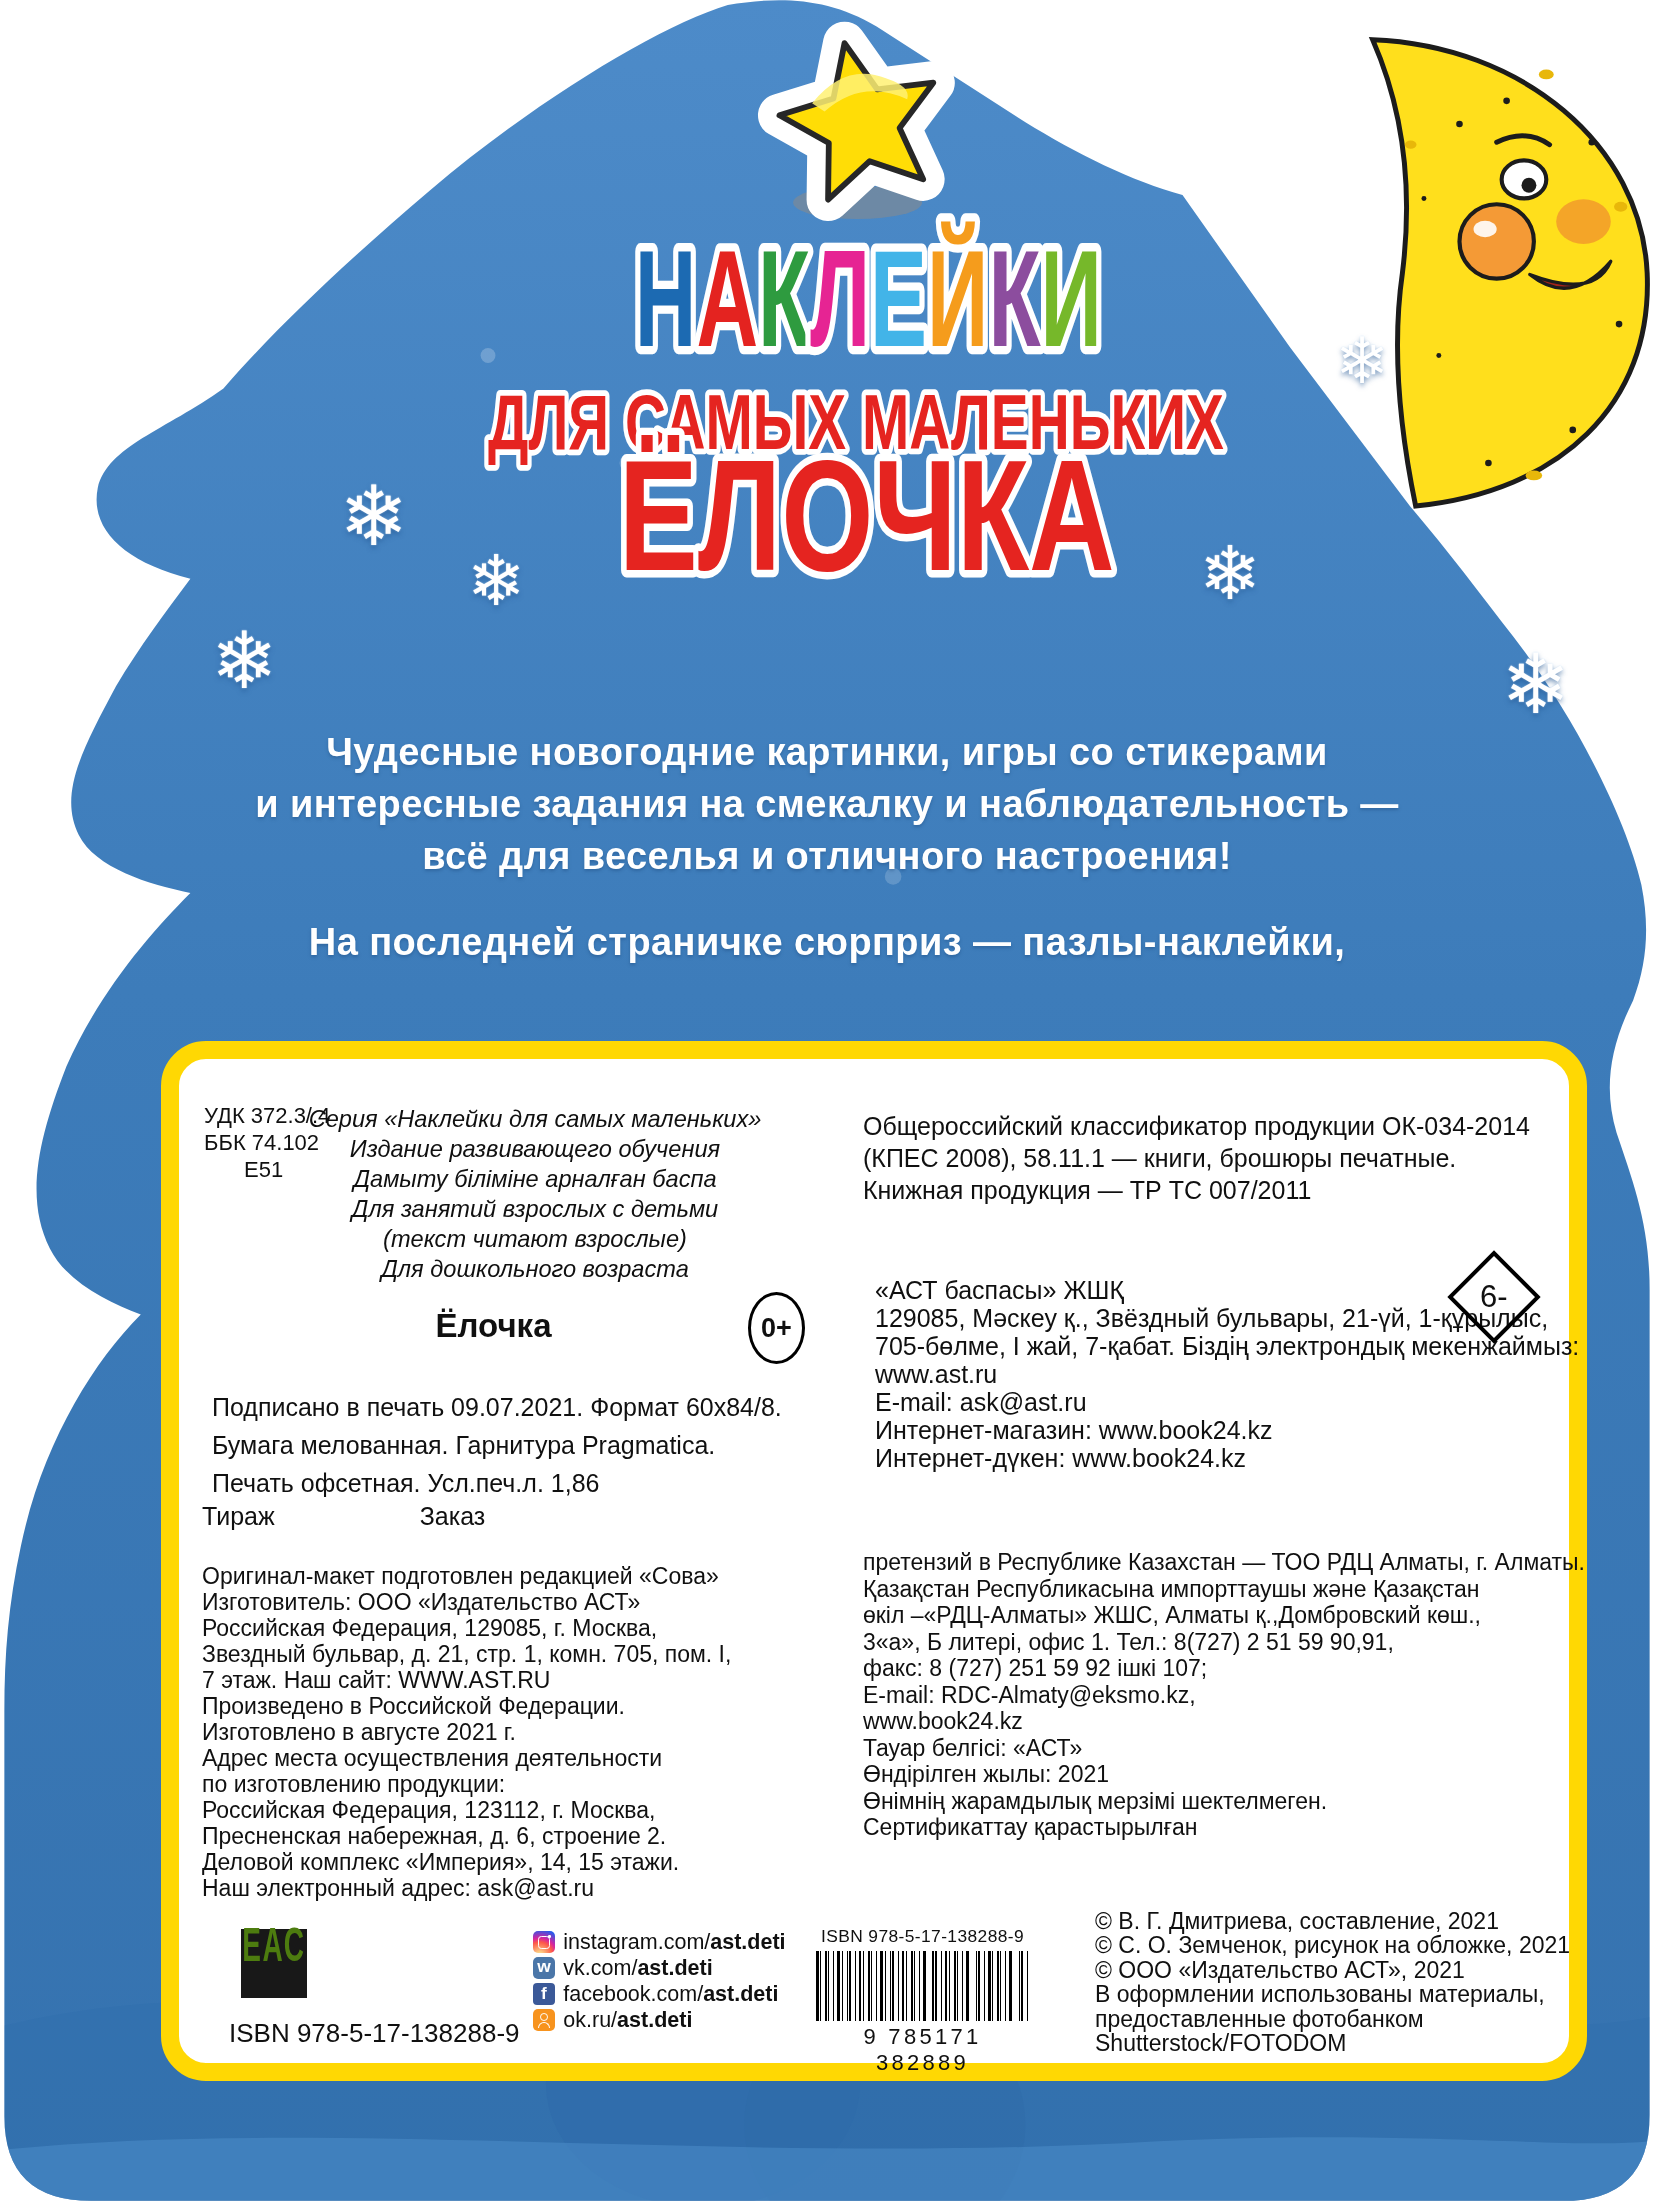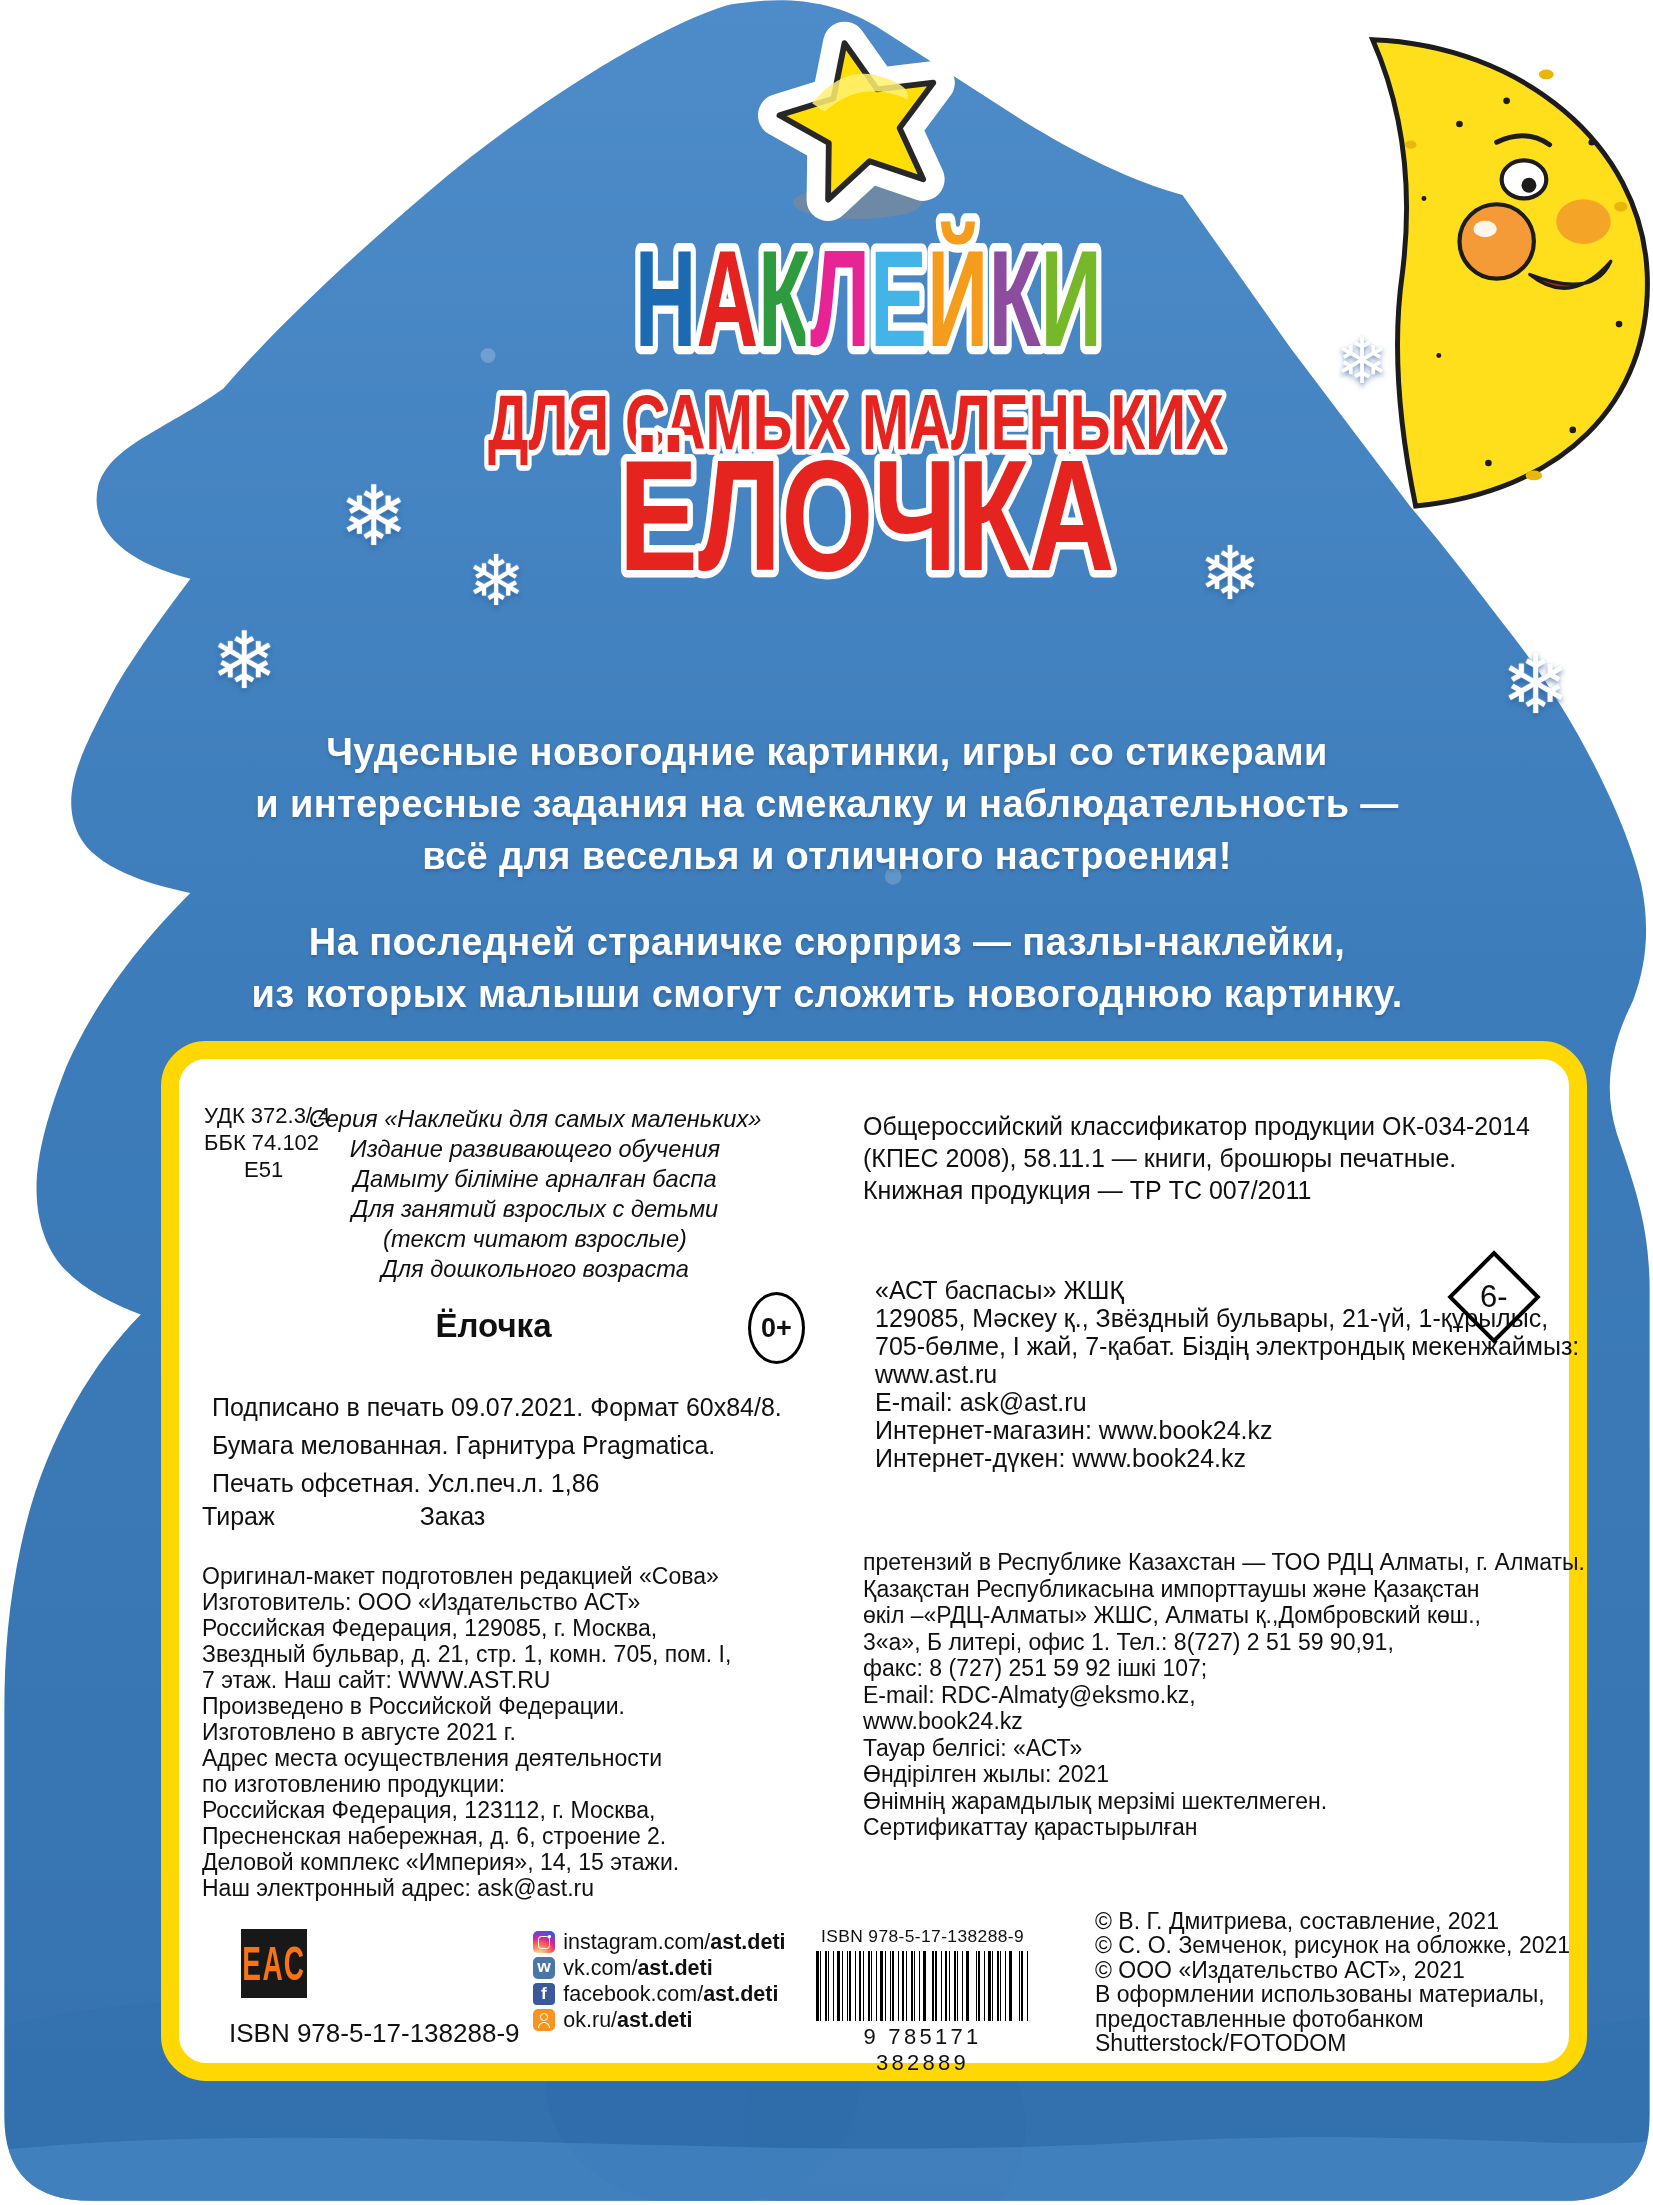--- a/index.html
+++ b/index.html
@@ -42,22 +42,22 @@
   .tz-row .zakaz{margin-left:145px;}
   .origin{left:23px;top:504px;font-size:23px;line-height:26px;}
 
   .classifier{left:684px;top:51px;font-size:25px;line-height:32px;}
   .kz{left:696px;top:217px;font-size:25px;line-height:28px;}
   .diamond{left:1282px;top:205px;width:58px;height:58px;border:4.1px solid #000;transform:rotate(45deg);
            display:flex;align-items:center;justify-content:center;}
   .diamond span{transform:rotate(-45deg);font-size:31px;}
   .importer{left:684px;top:490px;font-size:23px;line-height:26.5px;}
 
-  .eac{left:62px;top:870px;width:66px;height:69px;background:#181818;color:#f97316;
-       display:flex;align-items:center;justify-content:center;}
+  .eac{left:62px;top:870px;width:66px;height:69px;background:#181818;color:#4d7c0f;
+       display:flex;align-items:flex-start;justify-content:center;}
   .eac span{font-weight:700;font-size:28px;letter-spacing:1.7px;transform:scaleY(1.75);}
   .isbn-main{left:50px;top:959px;font-size:26px;}
 
   .social{left:354px;top:862px;width:273px;}
   .s-badge{display:inline-block;background:#3d3d3d;color:#fff;font-weight:700;font-size:21.5px;
            padding:4.1px 13.2px 5.8px;}
   .s-rows{margin-top:8.3px;}
   .s-row{display:flex;align-items:center;height:26px;margin-bottom:0;}
   .s-icon{width:22px;height:22px;border-radius:5px;margin-right:8.3px;flex:0 0 22px;color:#fff;
           display:flex;align-items:center;justify-content:center;position:relative;}
@@ -184,21 +184,20 @@
   <span class="sf" style="left:1335px;top:329px;font-size:64px;">❄</span>
   <span class="sf" style="left:1501px;top:643px;font-size:83px;">❄</span>
 
   <div class="blurb blurb1">
       <div class="bl">Чудесные новогодние картинки, игры со стикерами</div>
       <div class="bl">и интересные задания на смекалку и наблюдательность —</div>
       <div class="bl">всё для веселья и отличного настроения!</div>
     </div>
   <div class="blurb blurb2">
       <div class="bl">На последней страничке сюрприз — пазлы-наклейки,</div>
-      <div class="bl">из которых малыши смогут сложить новогоднюю картинку.</div>
     </div>
 
   <div class="imprint">
 
     <div class="abs udk">
         <div class="ln">УДК 372.3/.4</div>
         <div class="ln">ББК 74.102</div>
         <div class="ln">Е51</div>
       </div>
 

